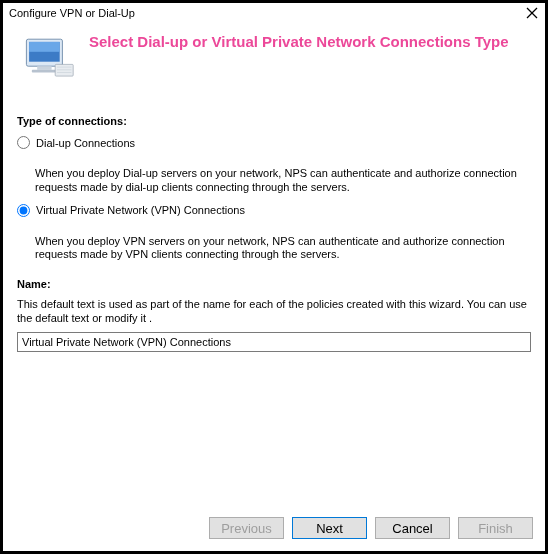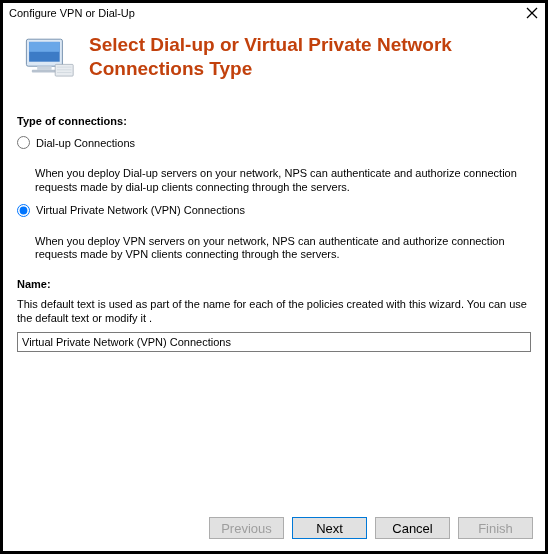--- a/index.html
+++ b/index.html
@@ -44,24 +44,24 @@
     padding: 10px 18px 18px 18px;
     gap: 14px;
   }
   .monitor-icon {
     width: 54px;
     height: 44px;
     flex: 0 0 auto;
     margin-top: 4px;
   }
   .header-title {
-    font-size: 19px;
+    font-size: 15px;
     font-weight: bold;
     line-height: 1.25;
-    color: #c2410c;
+    color: #ec4899;
   }
   .content {
     padding: 0 14px 0 14px;
     flex: 1 1 auto;
     overflow: hidden;
   }
   .section-label {
     font-weight: bold;
     margin-top: 16px;
     margin-bottom: 4px;

